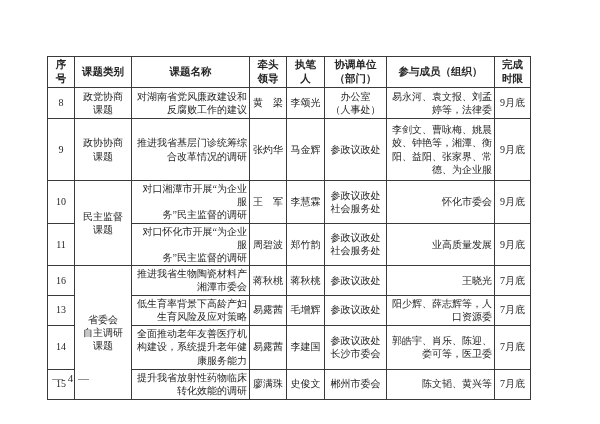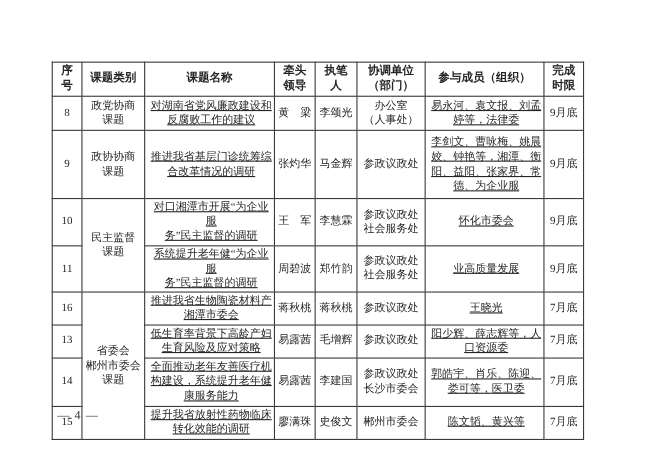--- a/index.html
+++ b/index.html
@@ -31,24 +31,23 @@
     text-align:center;
     white-space:pre-line;
     overflow:hidden;
     color:#262626;
   }
   .doc-table th{
     font-weight:bold;
     font-size:10.5px;
   }
   .doc-table td.cell-title, .doc-table td.cell-members{
-    text-align:center;
+    text-align:right;
     padding-left:5px;
     padding-right:2px;
-    text-decoration:underline;
   }
   .footer-page{
     position:absolute;
     left:52px; top:372px;
     font-size:11px;
     letter-spacing:1px;
     color:#333;
   }
 </style>
 </head>
@@ -124,34 +123,34 @@
       <td class="cell-leader">王　军</td>
       <td class="cell-writer">李慧霖</td>
       <td class="cell-unit">参政议政处
 社会服务处</td>
       <td class="cell-members">怀化市委会</td>
       <td class="cell-deadline">9月底</td>
     </tr>
 
     <tr style="height:29px">
       <td class="cell-no">11</td>
-      <td class="cell-title">系统提升老年健“为企业服
+      <td class="cell-title">对口怀化市开展“为企业服
 务”民主监督的调研</td>
       <td class="cell-leader">周碧波</td>
       <td class="cell-writer">郑竹韵</td>
       <td class="cell-unit">参政议政处
 社会服务处</td>
       <td class="cell-members">业高质量发展</td>
       <td class="cell-deadline">9月底</td>
     </tr>
 
     <tr style="height:29px">
       <td class="cell-no">16</td>
       <td class="cell-category" rowspan="4">省委会
-郴州市委会
+自主调研
 课题</td>
       <td class="cell-title">推进我省生物陶瓷材料产
 湘潭市委会</td>
       <td class="cell-leader">蒋秋桃</td>
       <td class="cell-writer">蒋秋桃</td>
       <td class="cell-unit">参政议政处</td>
       <td class="cell-members">王晓光</td>
       <td class="cell-deadline">7月底</td>
     </tr>
 

